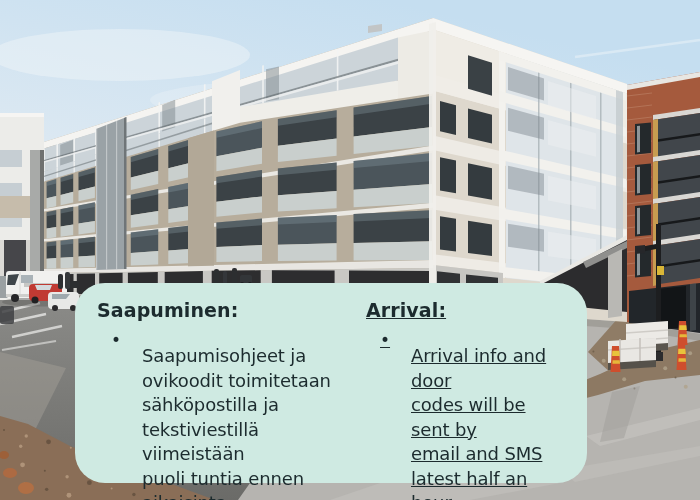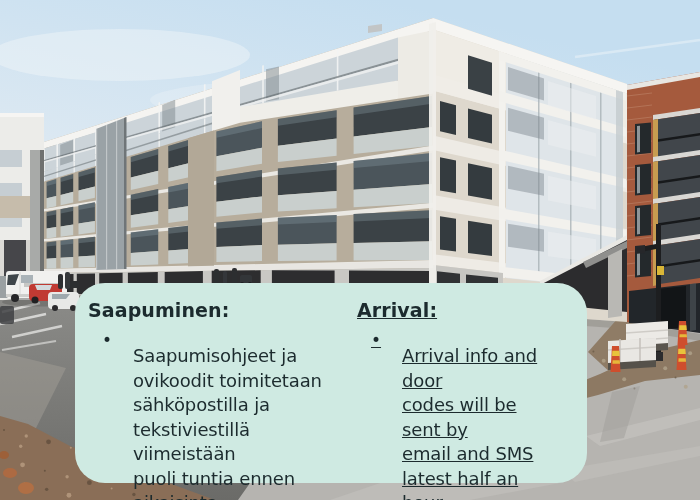--- a/index.html
+++ b/index.html
@@ -1,21 +1,21 @@
 <!DOCTYPE html>
 <html><head>
 <meta charset="utf-8">
 <style>
   html,body{margin:0;padding:0;background:#9aa0a4;}
   .stage{position:relative;width:700px;height:500px;overflow:hidden;
          font-family:"DejaVu Sans","Liberation Sans",sans-serif;background:#e3ebf0;}
   .stage svg{position:absolute;left:0;top:0;filter:blur(.35px);}
   .info-card{position:absolute;left:75px;top:283px;width:512px;height:200px;
              background:#cfeae2;border-radius:30px;box-sizing:border-box;
-             padding:16px 14px 0 13px;display:flex;color:#1c2b2e;}
+             padding:16px 14px 0 22px;display:flex;color:#1c2b2e;}
   .card-col1{width:269px;flex:none;}
   .card-col2{flex:1;text-decoration:underline;}
   .info-card h2{margin:0 0 6px 0;font-size:19px;line-height:23px;font-weight:bold;letter-spacing:.1px;}
   .bullet-row{display:flex;align-items:flex-start;}
   .bullet{flex:none;width:15px;margin-left:14px;font-size:17px;line-height:24.5px;}
   .btext{margin:16px;font-size:18px;line-height:24.5px;white-space:pre-line;letter-spacing:-.15px;}
 </style>
 </head>
 <body>
 

